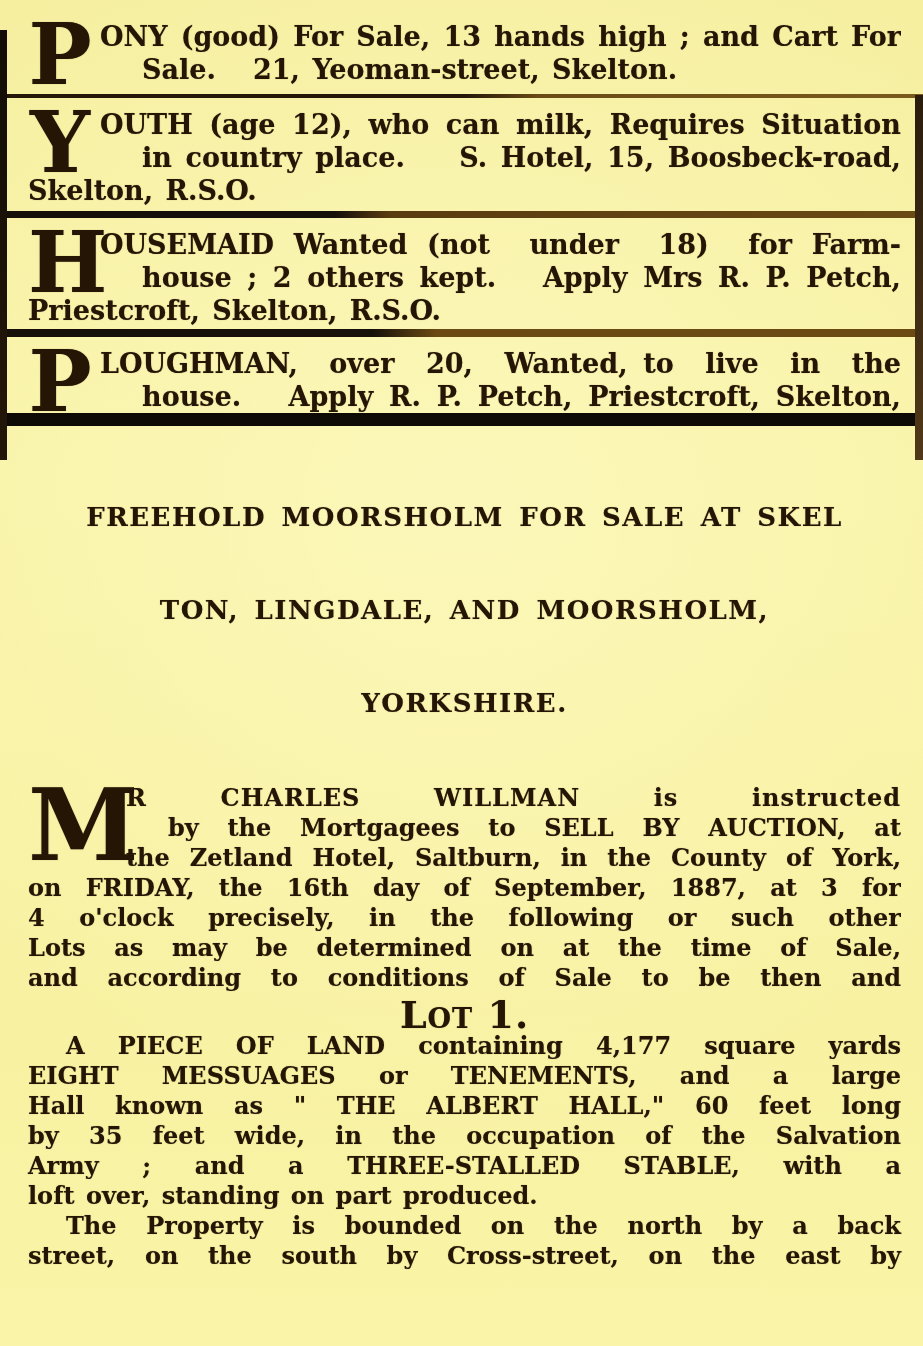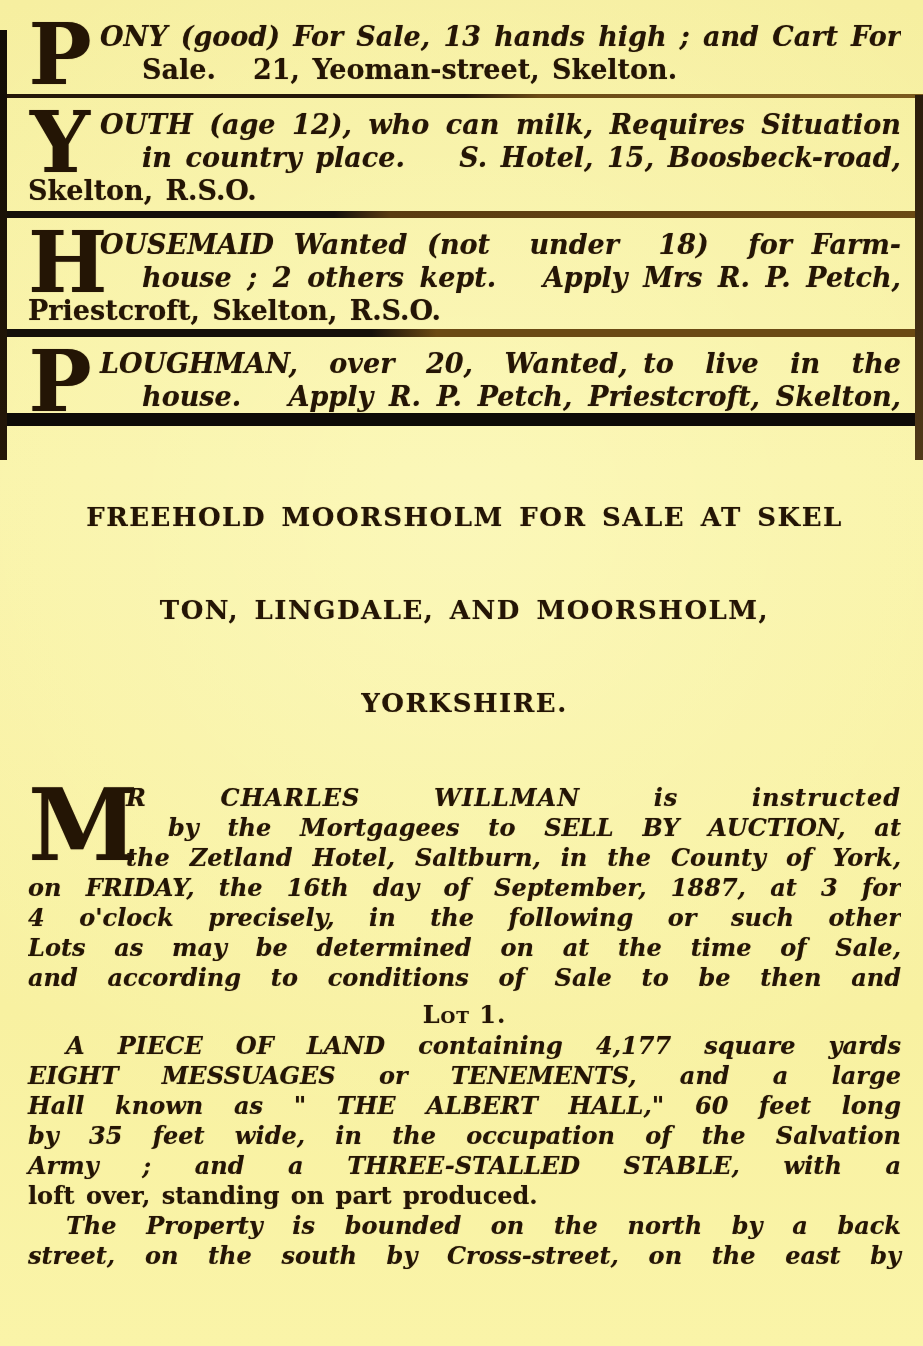--- a/index.html
+++ b/index.html
@@ -30,32 +30,32 @@
   .ad{font-size:27px;line-height:33px;overflow:hidden;}
   .ad1{padding:6px 0 8px 0;}
   .ad2{padding:10px 0 4px 0;}
   .ad3{padding:10px 0 2px 0;}
   .ad4{padding:10px 0 0 0;}
   .dropcap{
     float:left;width:64px;height:64px;margin-right:8px;
     font-size:84px;line-height:70px;text-align:center;overflow:visible;
   }
   .line{white-space:pre-wrap;word-spacing:3px;}
-  .jl{text-align:justify;text-align-last:justify;font-style:italic;}
+  .jl{text-align:justify;text-align-last:justify;}
   .ind2{text-indent:42px;}
   
   .heading{margin-top:14px;text-align:center;font-size:26px;line-height:31px;letter-spacing:1.5px;word-spacing:5px;white-space:pre-wrap;}
   .willman{margin-top:2px;font-size:26px;line-height:30px;overflow:hidden;}
   .dropcap-m{
     float:left;width:92px;height:68px;margin-right:6px;
     font-size:100px;line-height:84px;text-align:center;overflow:visible;
   }
   .w-line1{font-size:31px;line-height:40px;letter-spacing:1px;}
   .body-line{white-space:pre-wrap;word-spacing:3px;font-size:24px;line-height:30px;}
-  .lot-title{margin-top:6px;text-align:center;font-variant:small-caps;font-size:24px;line-height:32px;letter-spacing:1px;}
+  .lot-title{margin-top:6px;text-align:center;font-variant:small-caps;font-size:38px;line-height:32px;letter-spacing:1px;}
   .para{margin-top:0;}
   .first-indent{text-indent:38px;}
 </style>
 </head>
 <body>
 
 <div class="page">
   <div class="left-rule"></div>
   <div class="right-rule"></div>
 

